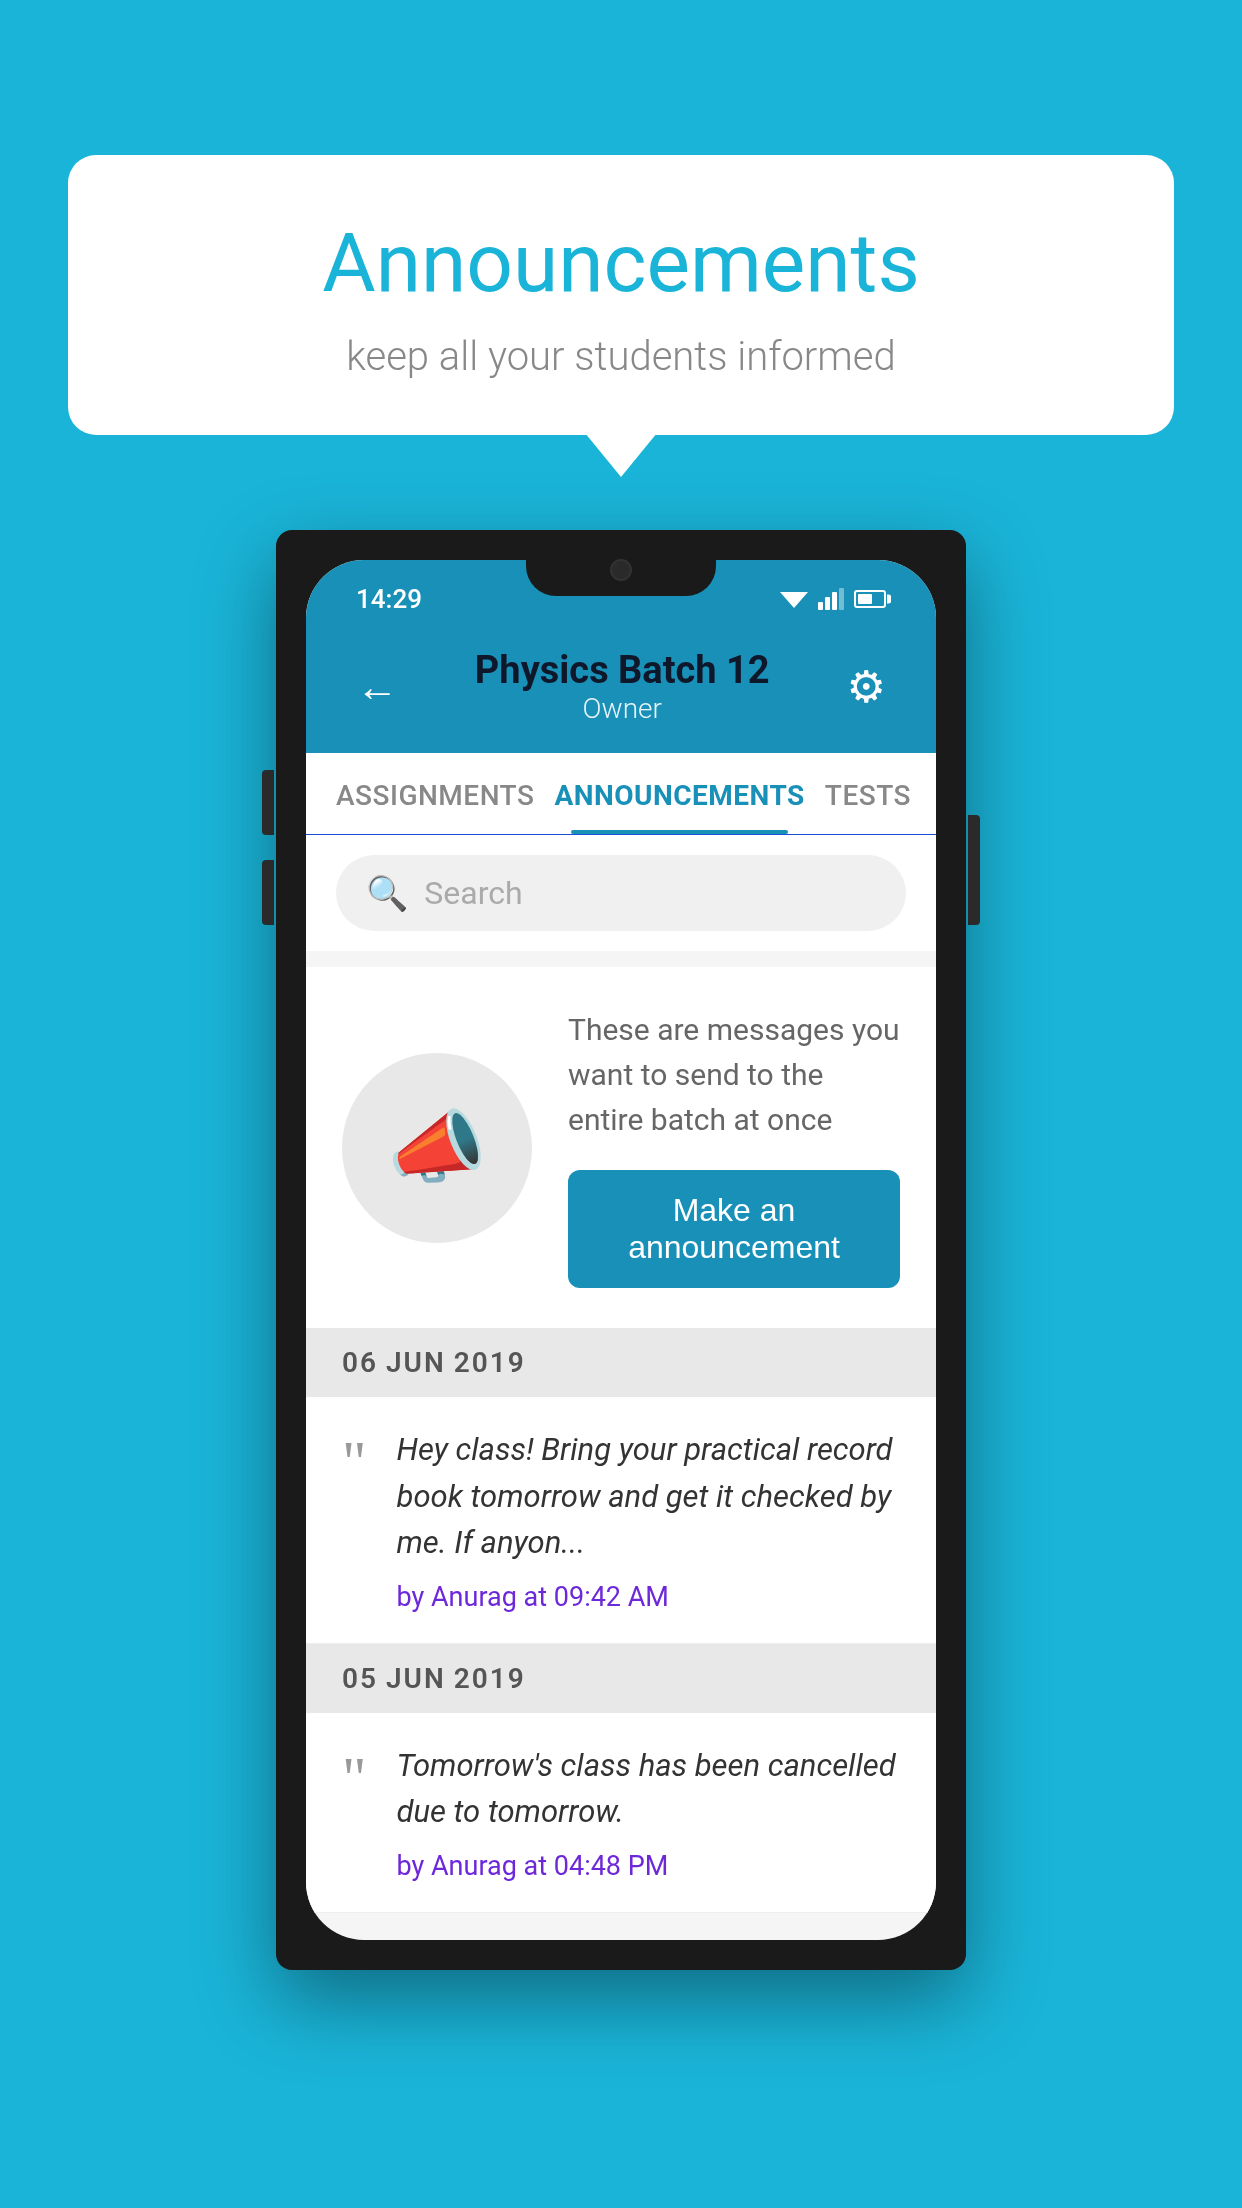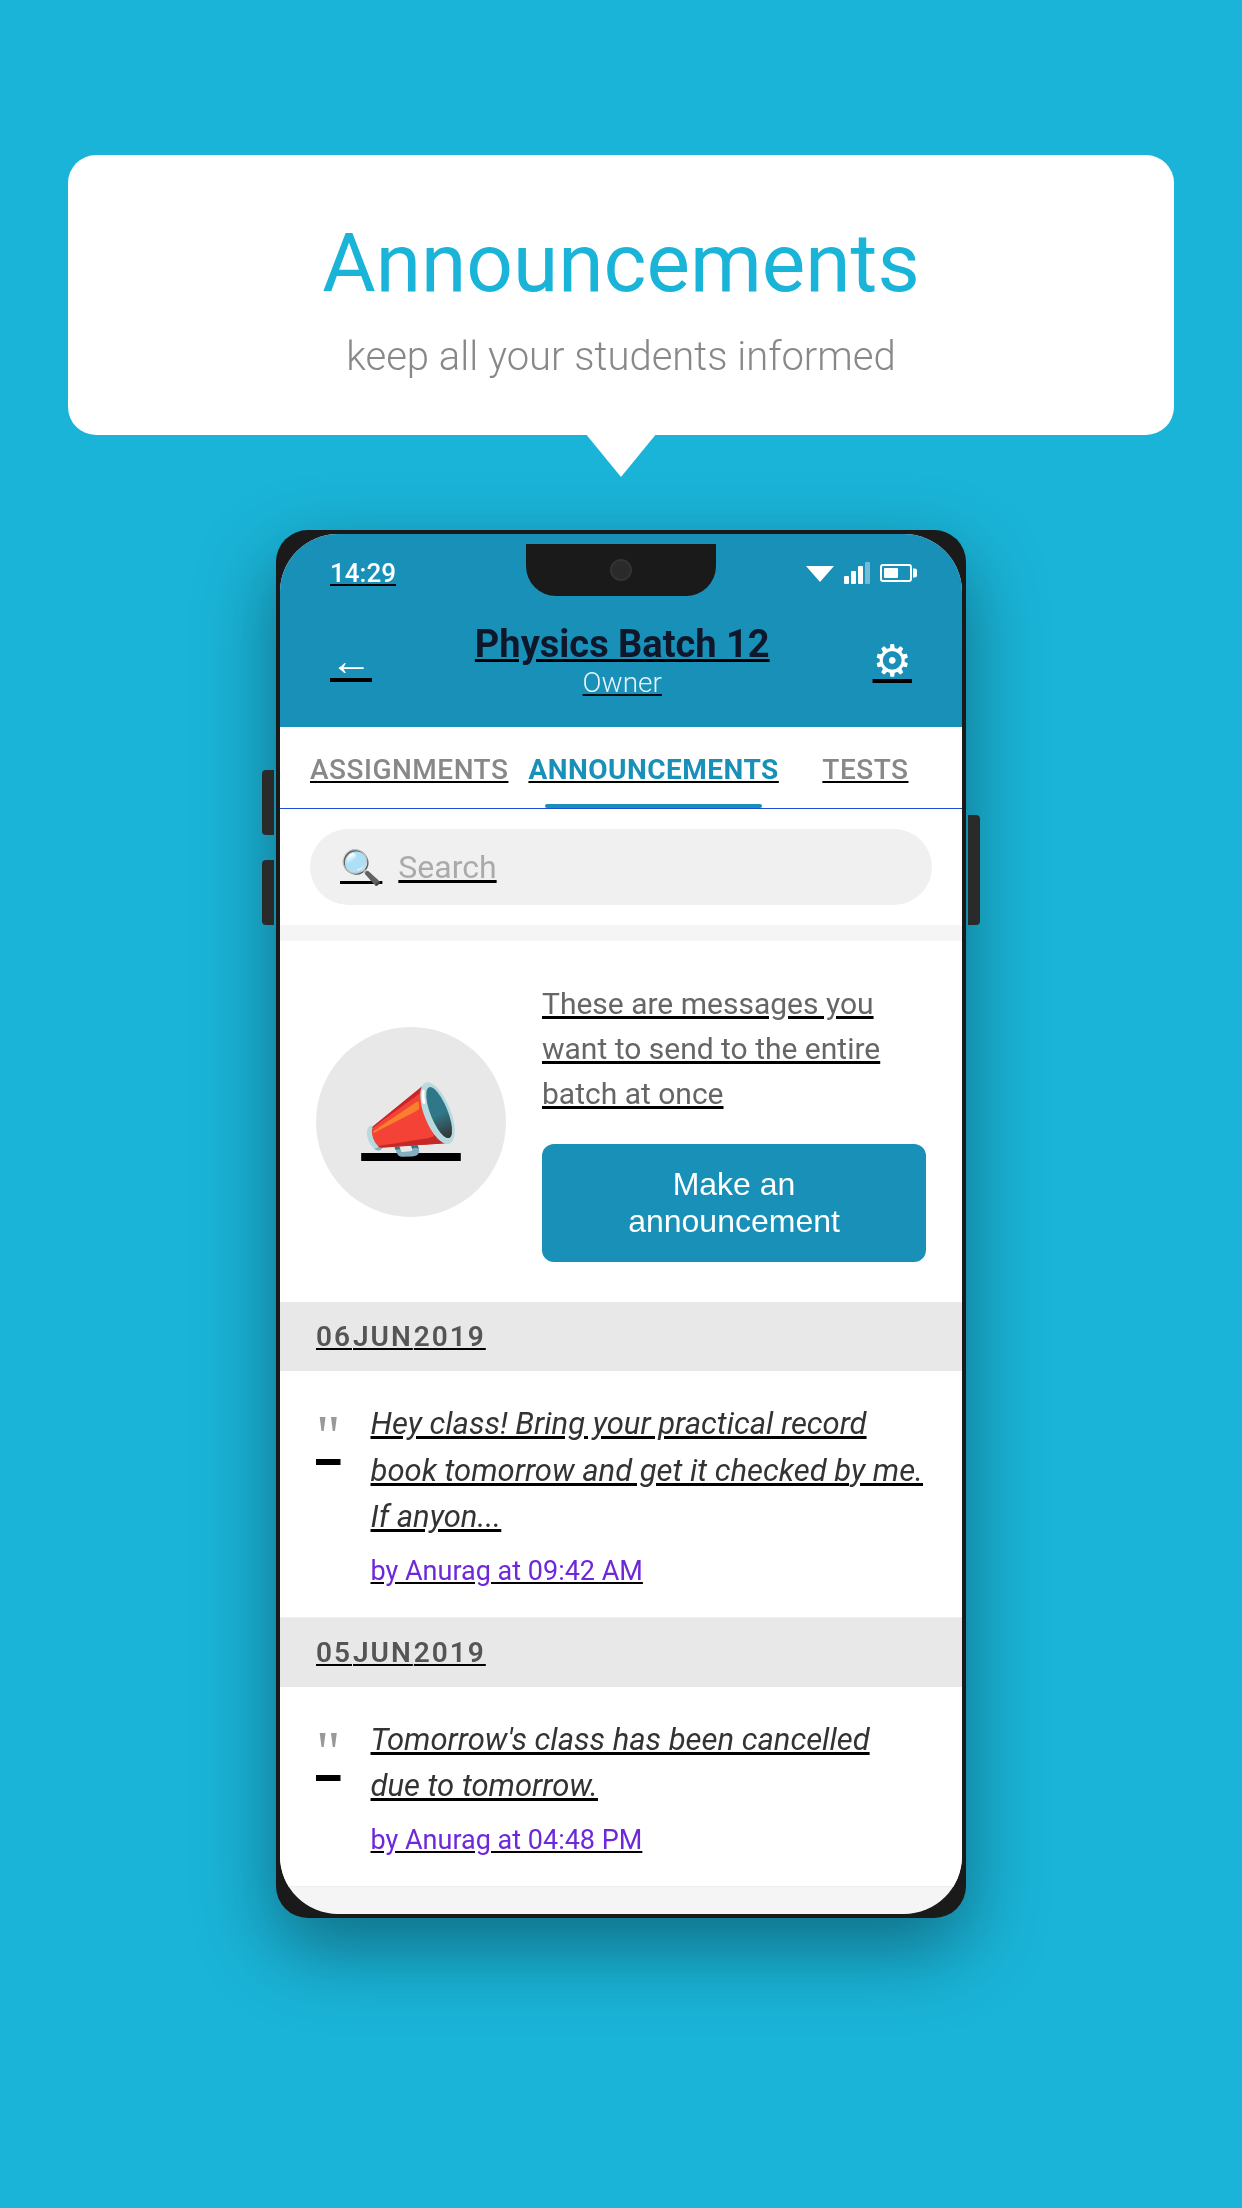--- a/index.html
+++ b/index.html
@@ -63,25 +63,24 @@
     .phone-container {
       position: absolute;
       top: 530px;
       left: 50%;
       transform: translateX(-50%);
       width: 690px;
     }
 
     .phone-frame {
       background: #1a1a1a;
-      border-radius: 32px;
-      padding: 4px;
+      border-radius: 16px;
+      padding: 30px;
       position: relative;
       box-shadow: 0 30px 80px rgba(0,0,0,0.4);
-      text-decoration: underline;
     }
 
     .phone-notch-area {
       position: absolute;
       top: 14px;
       left: 50%;
       transform: translateX(-50%);
       width: 190px;
       height: 52px;
       background: #1a1a1a;
@@ -305,21 +304,21 @@
       font-weight: 500;
       cursor: pointer;
       width: 100%;
     }
 
     
     .date-separator {
       background: #e8e8e8;
       padding: 18px 36px;
       display: flex;
-      gap: 1px;
+      gap: 8px;
     }
 
     .date-part {
       font-size: 28px;
       font-weight: 600;
       color: #555;
       letter-spacing: 2px;
     }
 
     

